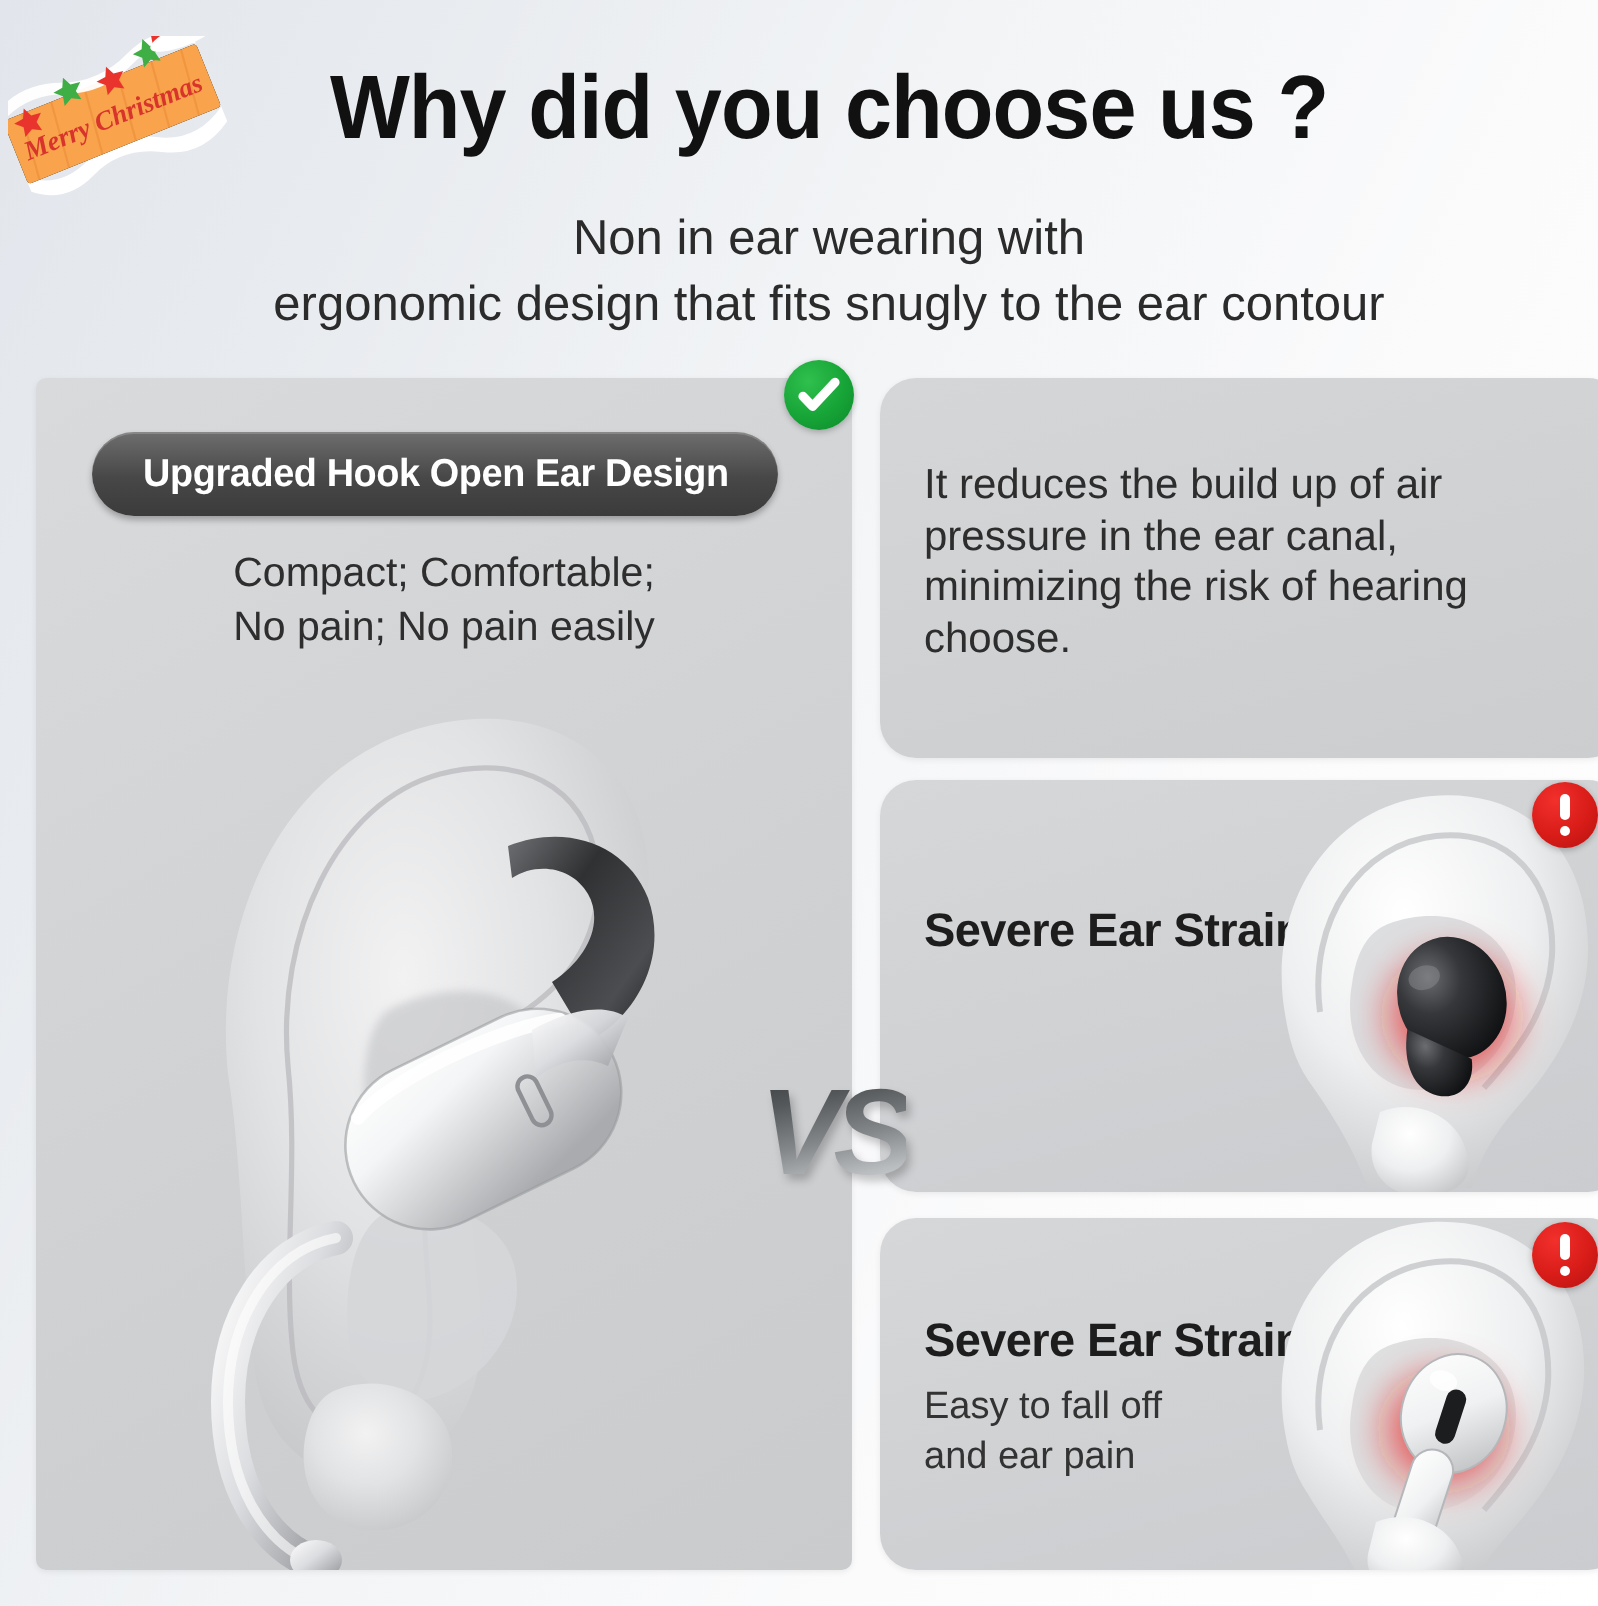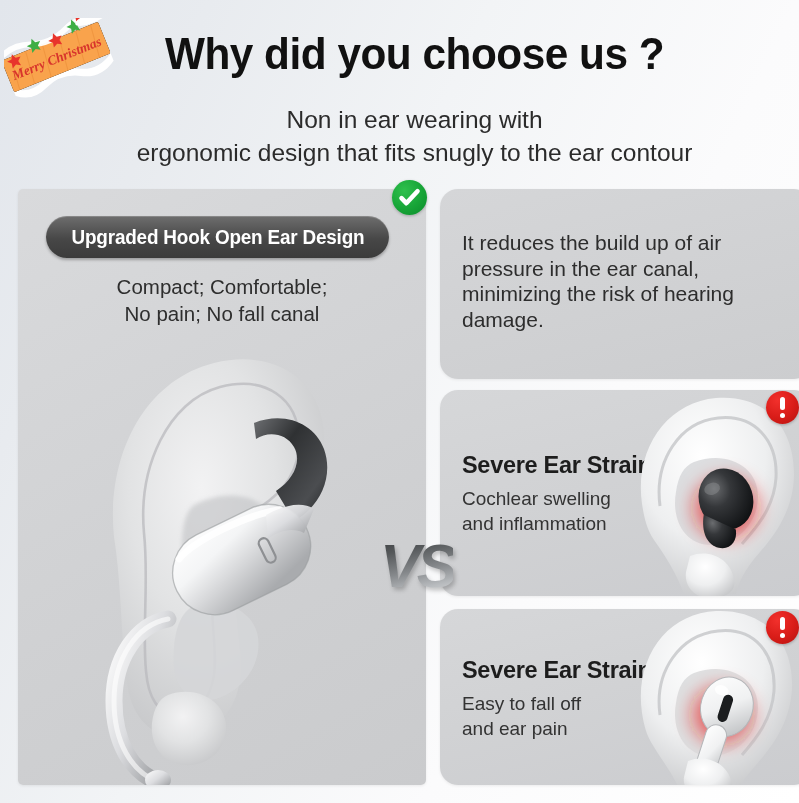--- a/index.html
+++ b/index.html
@@ -316,21 +316,21 @@
   </div>
 
   <div class="panel panel-left">
 
     <div class="pill">
       <span class="pill-text">Upgraded Hook Open Ear Design</span>
     </div>
 
     <div class="left-sub">
       <span class="line">Compact; Comfortable;</span>
-      <span class="line">No pain; No fall canal</span>
+      <span class="line">No pain; No pain easily</span>
     </div>
 
     <svg class="product" viewBox="0 0 408 466" xmlns="http://www.w3.org/2000/svg">
       <defs>
         <radialGradient id="skinG" cx="42%" cy="34%" r="72%">
           <stop offset="0%" stop-color="#f2f2f3"></stop>
           <stop offset="48%" stop-color="#e2e3e4"></stop>
           <stop offset="100%" stop-color="#c6c7c9"></stop>
         </radialGradient>
         <linearGradient id="budG" x1="0%" y1="0%" x2="55%" y2="100%">
@@ -397,31 +397,27 @@
     <svg width="35" height="35" viewBox="0 0 35 35" xmlns="http://www.w3.org/2000/svg">
       <path d="M9.5 18.2 l4.8 5.0 l11.2 -12.0" fill="none" stroke="#ffffff" stroke-width="4.6" stroke-linecap="round" stroke-linejoin="round"></path>
     </svg>
   </div>
 
   <div class="panel panel-r1">
     <div class="r1-text">
       <span class="line">It reduces the build up of air</span>
       <span class="line">pressure in the ear canal,</span>
       <span class="line">minimizing the risk of hearing</span>
-      <span class="line">damage.</span>
+      <span class="line">choose.</span>
     </div>
   </div>
 
   <div class="panel panel-r2">
     <div class="strain-block">
       <div class="strain-title">Severe Ear Strain</div>
-      <div class="strain-desc">
-        <span class="line">Cochlear swelling</span>
-        <span class="line">and inflammation</span>
-      </div>
     </div>
 
     <svg class="ill" style="right:-6px; top:-4px;" width="220" height="212" viewBox="0 0 220 212" xmlns="http://www.w3.org/2000/svg">
       <defs>
         <radialGradient id="skin2" cx="40%" cy="30%" r="75%">
           <stop offset="0%" stop-color="#ffffff"></stop>
           <stop offset="55%" stop-color="#eeeff0"></stop>
           <stop offset="100%" stop-color="#c8c9cb"></stop>
         </radialGradient>
         <radialGradient id="redGlow" cx="50%" cy="50%" r="50%">

